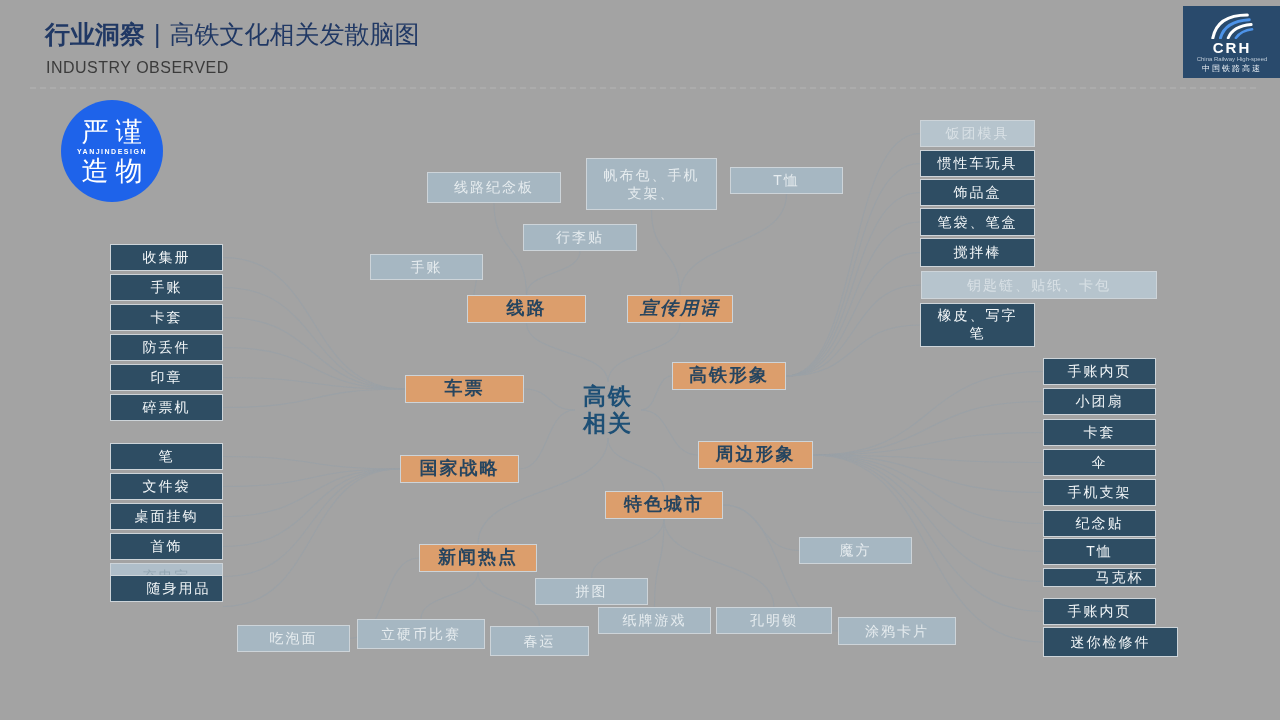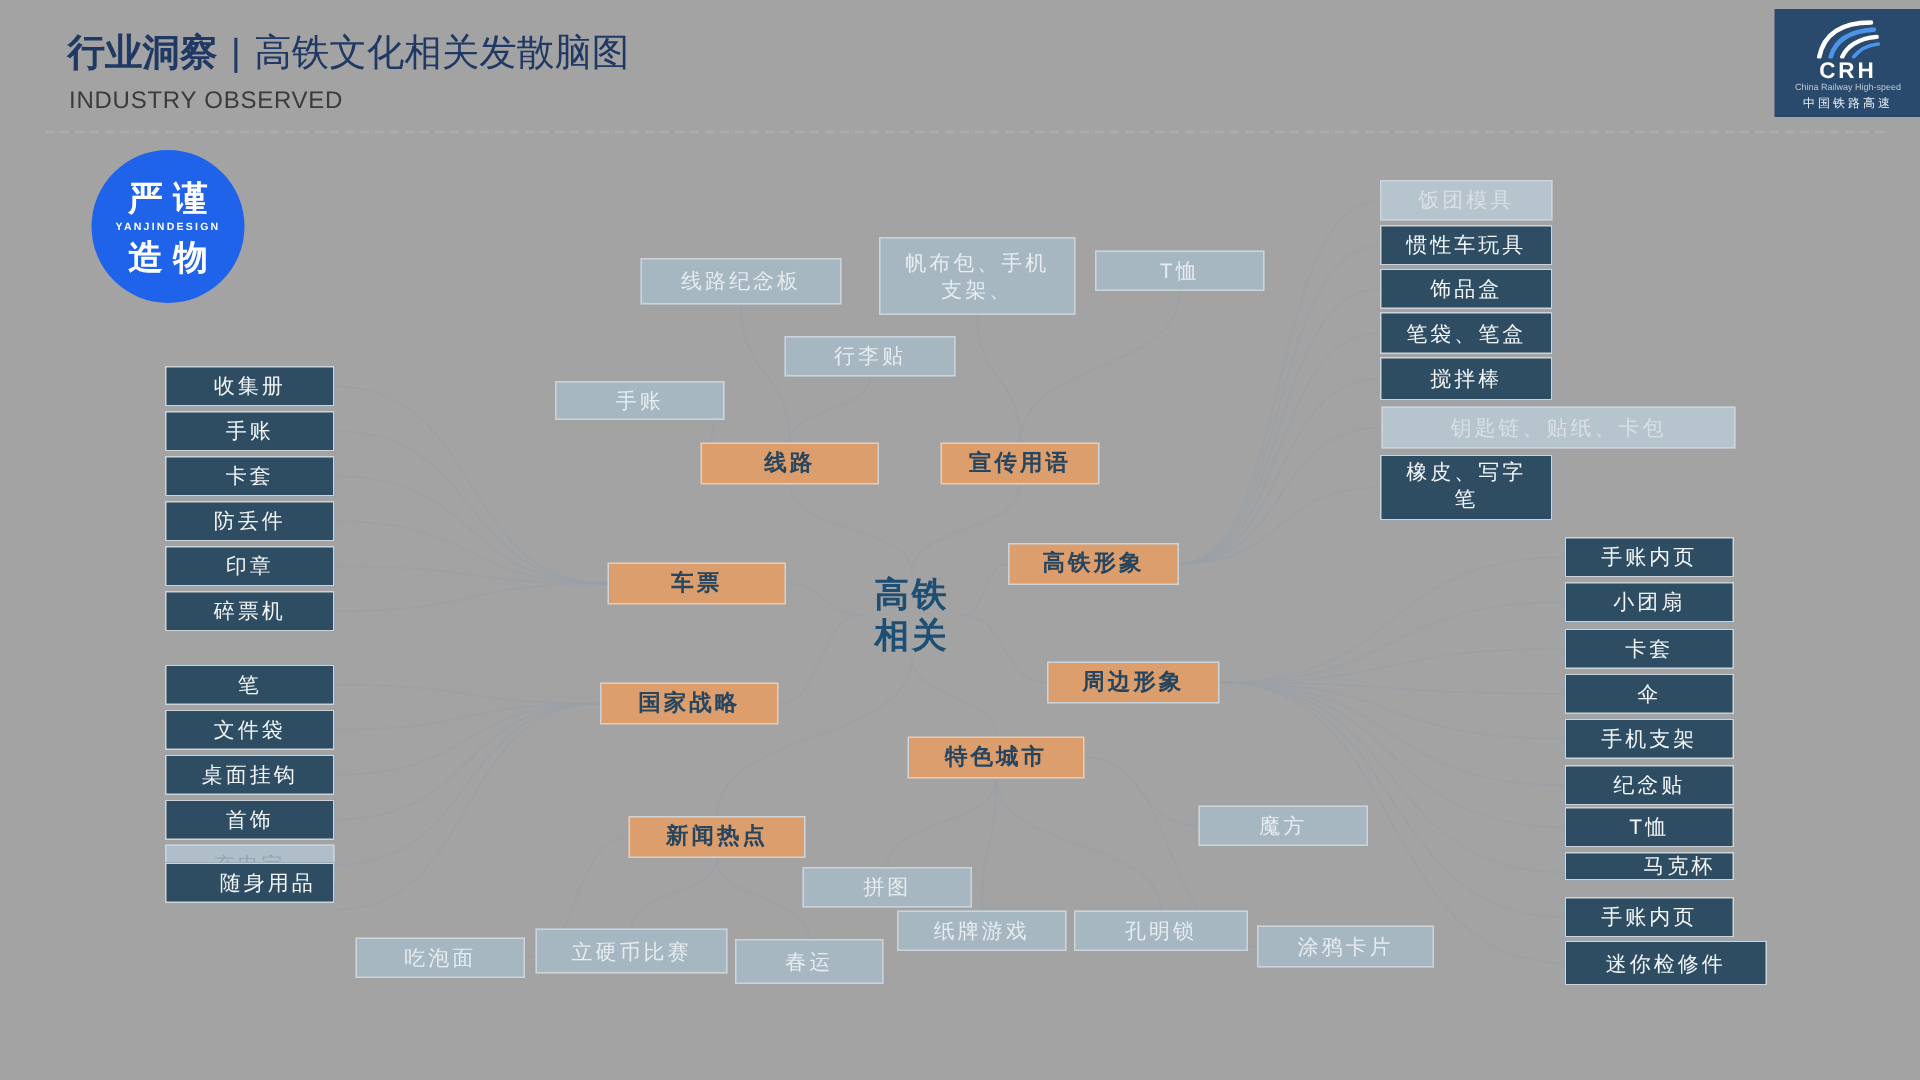--- a/index.html
+++ b/index.html
@@ -28,34 +28,34 @@
   .crh{position:absolute;left:1183px;top:6px;width:98px;height:72px;background:var(--crh-bg);
        display:flex;flex-direction:column;align-items:center;justify-content:center;padding-top:2px;box-sizing:border-box;}
   .crh svg{display:block;margin-bottom:1px;}
   .crh .abbr{color:#fff;font-weight:700;font-size:15px;letter-spacing:2px;line-height:15px;}
   .crh .en{color:#BCC9D6;font-size:6px;line-height:8px;white-space:nowrap;}
   .crh .zh{color:#E9EFF5;font-size:8px;letter-spacing:2px;line-height:11px;}
 
   
   .stamp{position:absolute;left:61px;top:100px;width:102px;height:102px;border-radius:50%;
          background:var(--stamp-bg);display:flex;flex-direction:column;align-items:center;justify-content:center;color:#fff;}
-  .stamp .zh1,.stamp .zh2{font-size:23px;letter-spacing:7px;padding-left:7px;line-height:30px;font-weight:bold;}
+  .stamp .zh1,.stamp .zh2{font-size:27px;letter-spacing:7px;padding-left:7px;line-height:30px;}
   .stamp .mid{font-size:7px;font-weight:700;letter-spacing:1.5px;line-height:9px;}
 
   
   #edges{position:absolute;left:0;top:0;width:1280px;height:720px;}
   #edges path{fill:none;stroke:var(--edge);stroke-width:1.1;opacity:.9;}
   .node{position:absolute;display:flex;align-items:center;justify-content:center;text-align:center;
         box-sizing:border-box;font-size:14px;letter-spacing:2px;line-height:1.3;white-space:pre-line;
         border:1px solid #CDD4D9;}
   .node.navy{background:var(--navy-box);color:var(--navy-text);}
   .node.gray{background:var(--gray-box);color:var(--gray-text);}
   .node.muted{background:var(--muted-box);color:var(--muted-text);}
   .node.muted2{background:var(--muted2-box);color:var(--muted2-text);}
-  .node.orange{background:var(--orange-box);color:var(--orange-text);font-weight:700;font-size:15px;}
+  .node.orange{background:var(--orange-box);color:var(--orange-text);font-weight:700;font-size:18px;}
   .node.center-node{background:none;border:none;color:var(--center-text);font-weight:700;
         font-size:23px;letter-spacing:2px;line-height:27px;}
 </style>
 </head>
 <body>
 
 <div id="slide">
 
   <div class="title">
     <span class="strong">行业洞察</span><span class="divider">|</span><span class="rest">高铁文化相关发散脑图</span>
@@ -148,21 +148,21 @@
       <div class="node navy" style="left: 110px; top: 533px; width: 113px; height: 27px;">首饰</div>
       <div class="node muted2" style="left: 110px; top: 563px; width: 113px; height: 27px;">充电宝</div>
       <div class="node navy" style="left: 110px; top: 575px; width: 113px; height: 27px; padding-left: 24px;">随身用品</div>
       <div class="node gray" style="left: 370px; top: 254px; width: 113px; height: 26px;">手账</div>
       <div class="node gray" style="left: 427px; top: 172px; width: 134px; height: 31px;">线路纪念板</div>
       <div class="node gray" style="left: 523px; top: 224px; width: 114px; height: 27px;">行李贴</div>
       <div class="node gray" style="left: 586px; top: 158px; width: 131px; height: 52px;">帆布包、手机
 支架、</div>
       <div class="node gray" style="left: 730px; top: 167px; width: 113px; height: 27px;">T恤</div>
       <div class="node orange" style="left: 467px; top: 295px; width: 119px; height: 28px;">线路</div>
-      <div class="node orange" style="left: 627px; top: 295px; width: 106px; height: 28px;">宣传用语</div>
+      <div class="node orange" style="left: 627px; top: 295px; width: 106px; height: 28px; font-style: italic;">宣传用语</div>
       <div class="node orange" style="left: 405px; top: 375px; width: 119px; height: 28px;">车票</div>
       <div class="node orange" style="left: 400px; top: 455px; width: 119px; height: 28px;">国家战略</div>
       <div class="node orange" style="left: 419px; top: 544px; width: 118px; height: 28px;">新闻热点</div>
       <div class="node orange" style="left: 605px; top: 491px; width: 118px; height: 28px;">特色城市</div>
       <div class="node orange" style="left: 672px; top: 362px; width: 114px; height: 28px;">高铁形象</div>
       <div class="node orange" style="left: 698px; top: 441px; width: 115px; height: 28px;">周边形象</div>
       <div class="node muted" style="left: 920px; top: 120px; width: 115px; height: 27px;">饭团模具</div>
       <div class="node navy" style="left: 920px; top: 150px; width: 115px; height: 27px;">惯性车玩具</div>
       <div class="node navy" style="left: 920px; top: 179px; width: 115px; height: 27px;">饰品盒</div>
       <div class="node navy" style="left: 920px; top: 208px; width: 115px; height: 28px;">笔袋、笔盒</div>

